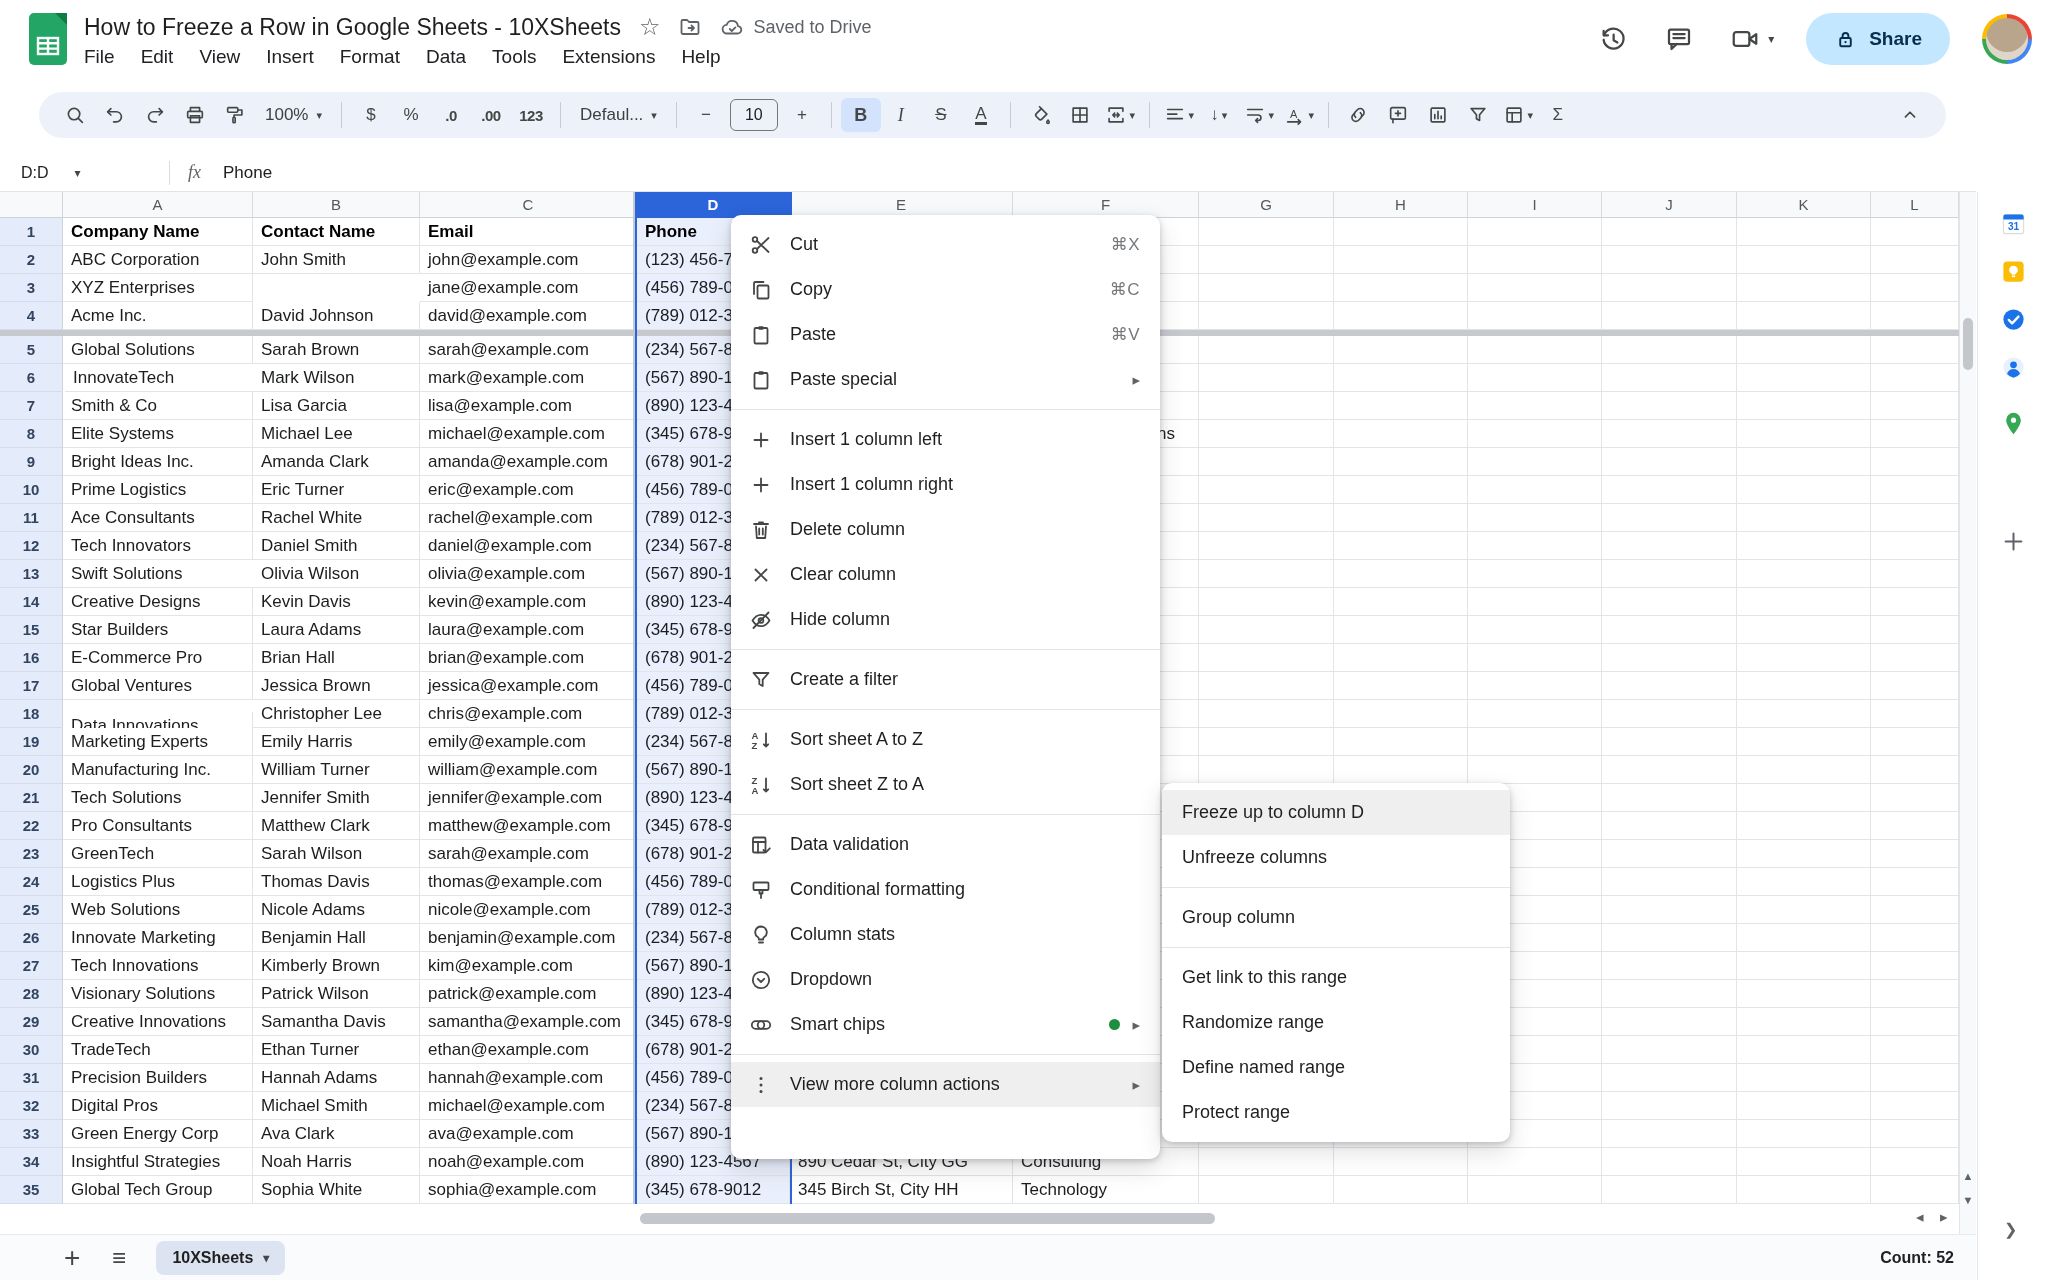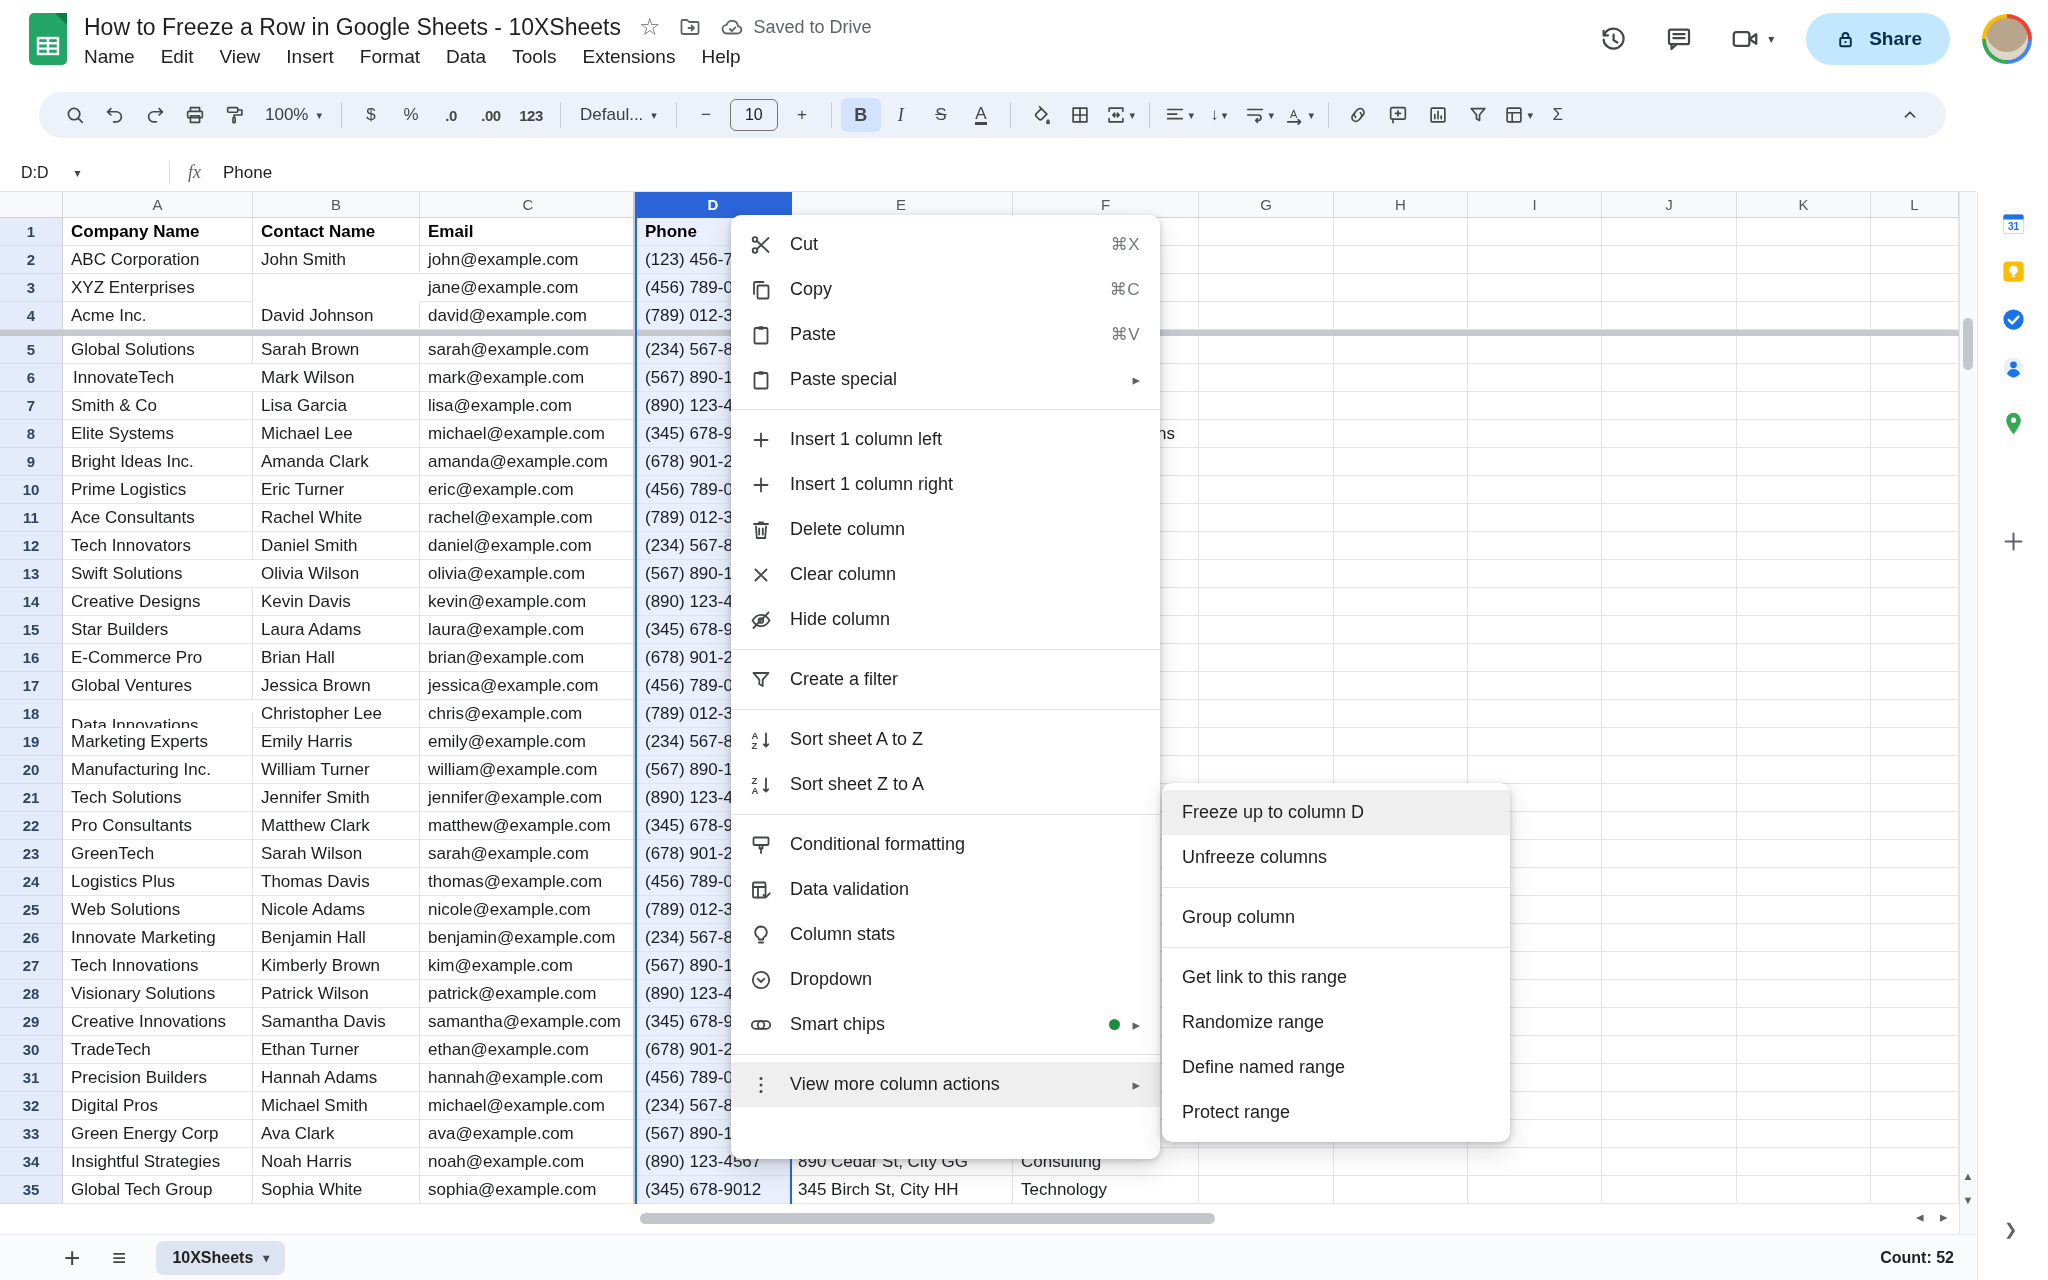--- a/index.html
+++ b/index.html
@@ -142,21 +142,21 @@
         <span class="t-ico" id="cloud-ico">
             <svg viewBox="0 0 24 24" width="24" height="24" fill="none" stroke="#5f6368" stroke-width="1.8" stroke-linecap="round" stroke-linejoin="round">
               <path d="M7.2 18.5a4.3 4.3 0 0 1-.6-8.6 5.8 5.8 0 0 1 11.3 1.2 3.4 3.4 0 0 1-.6 7.4H7.2Z"></path>
               <path d="m9.8 14 2 2 3.6-3.6"></path>
             </svg>
           </span>
         <span>Saved to Drive</span>
       </span>
     </div>
     <div id="menubar">
-        <span class="menu-item">Name</span>
+        <span class="menu-item">File</span>
         <span class="menu-item">Edit</span>
         <span class="menu-item">View</span>
         <span class="menu-item">Insert</span>
         <span class="menu-item">Format</span>
         <span class="menu-item">Data</span>
         <span class="menu-item">Tools</span>
         <span class="menu-item">Extensions</span>
         <span class="menu-item">Help</span>
       </div>
     <div id="top-actions">
@@ -1068,36 +1068,36 @@
             <text x="2.5" y="21" font-size="9.5" font-weight="bold" fill="#444746" stroke="none" font-family="sans-serif">A</text>
             <path d="M17 5.5v13M17 18.5 14.8 16.3M17 18.5l2.2-2.2"></path>
           </svg>
         </span>
         <span class="m-label">Sort sheet Z to A</span>
       </div>
       <div class="m-div"></div>
       <div class="m-item">
         <span class="m-icon">
           <svg viewBox="0 0 24 24" width="24" height="24" fill="none" stroke="#444746" stroke-width="1.8" stroke-linecap="round" stroke-linejoin="round">
+            <rect x="4" y="4.5" width="12.5" height="15" rx="1.3"></rect>
+            <path d="M4 9h12.5M9 9v10.5"></path>
+            <path d="m14.5 17 2.3 2.3 4-4"></path>
+          </svg>
+        </span>
+        <span class="m-label">Data validation</span>
+      </div>
+      <div class="m-item">
+        <span class="m-icon">
+          <svg viewBox="0 0 24 24" width="24" height="24" fill="none" stroke="#444746" stroke-width="1.8" stroke-linecap="round" stroke-linejoin="round">
             <rect x="4.5" y="4.5" width="15" height="7.5" rx="1"></rect>
             <path d="M10.5 12v3.5h3V12"></path>
             <path d="M12 15.5v4.5"></path>
           </svg>
         </span>
         <span class="m-label">Conditional formatting</span>
-      </div>
-      <div class="m-item">
-        <span class="m-icon">
-          <svg viewBox="0 0 24 24" width="24" height="24" fill="none" stroke="#444746" stroke-width="1.8" stroke-linecap="round" stroke-linejoin="round">
-            <rect x="4" y="4.5" width="12.5" height="15" rx="1.3"></rect>
-            <path d="M4 9h12.5M9 9v10.5"></path>
-            <path d="m14.5 17 2.3 2.3 4-4"></path>
-          </svg>
-        </span>
-        <span class="m-label">Data validation</span>
       </div>
       <div class="m-item">
         <span class="m-icon">
           <svg viewBox="0 0 24 24" width="24" height="24" fill="none" stroke="#444746" stroke-width="1.8" stroke-linecap="round" stroke-linejoin="round">
             <path d="M12 3.5a5.8 5.8 0 0 1 3.2 10.6c-.7.5-1 1.2-1 2v.4h-4.4v-.4c0-.8-.3-1.5-1-2A5.8 5.8 0 0 1 12 3.5Z"></path>
             <path d="M10 19.5h4"></path>
           </svg>
         </span>
         <span class="m-label">Column stats</span>
       </div>

